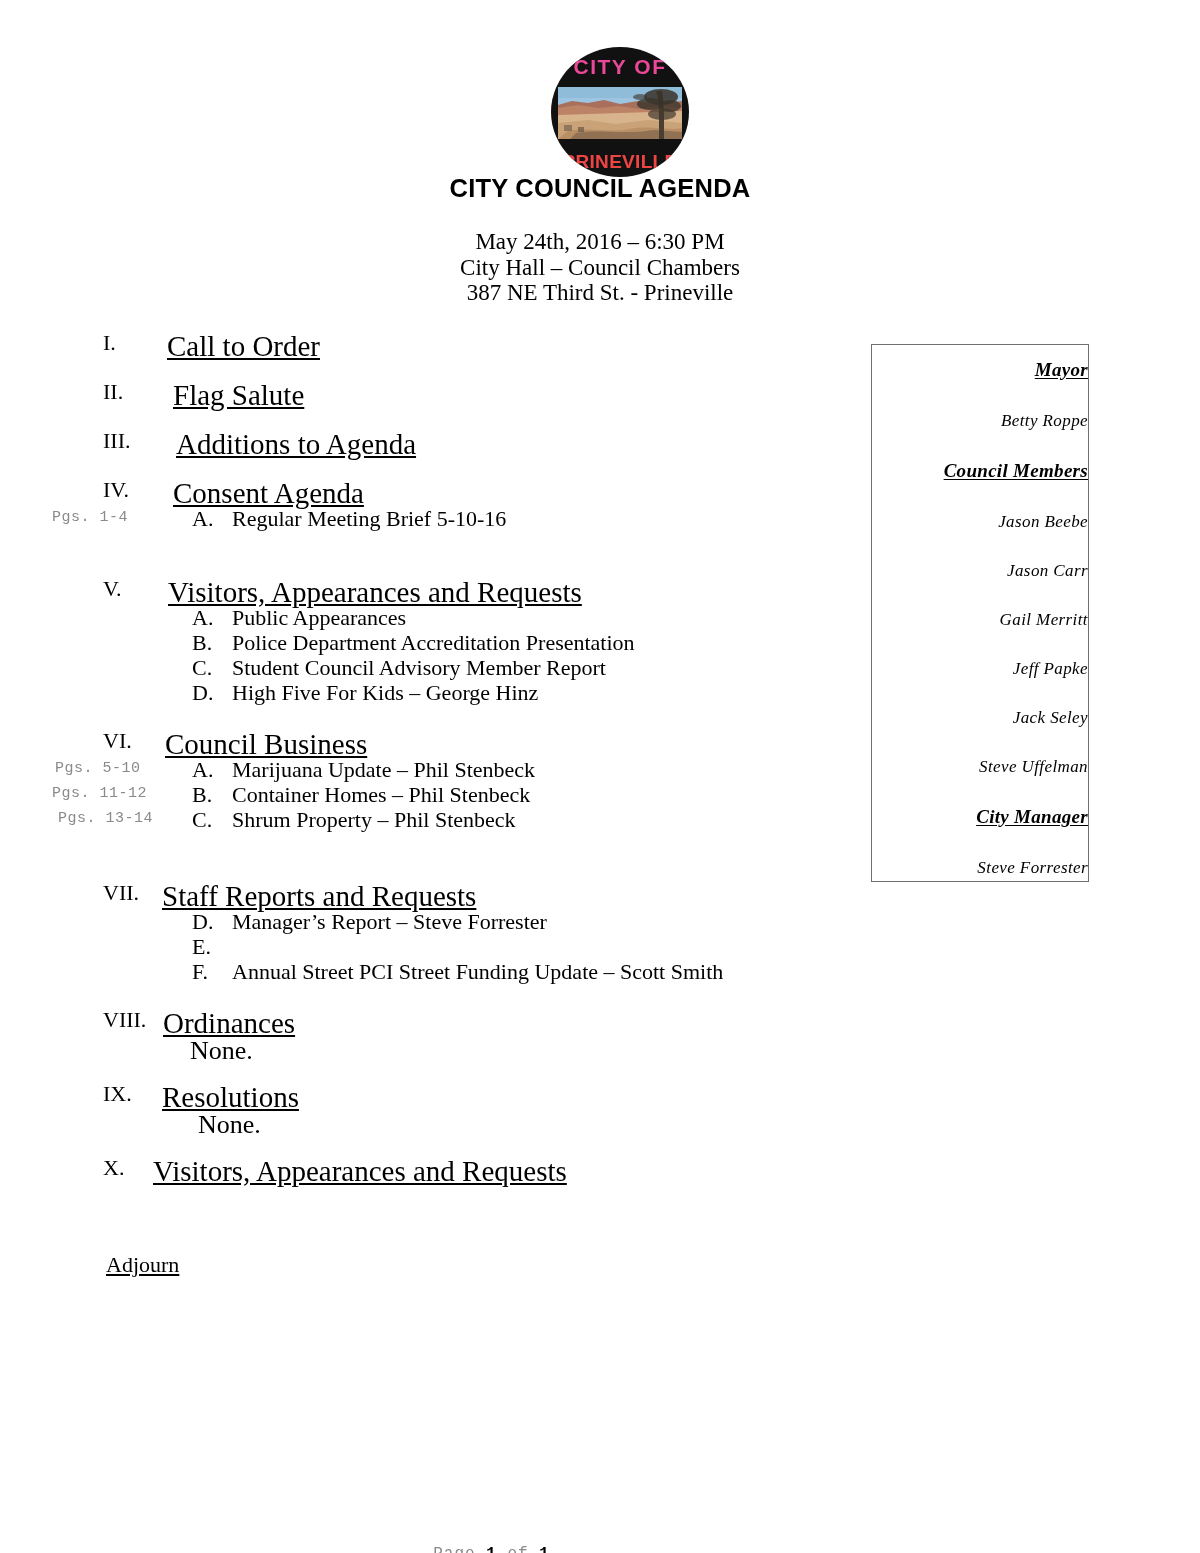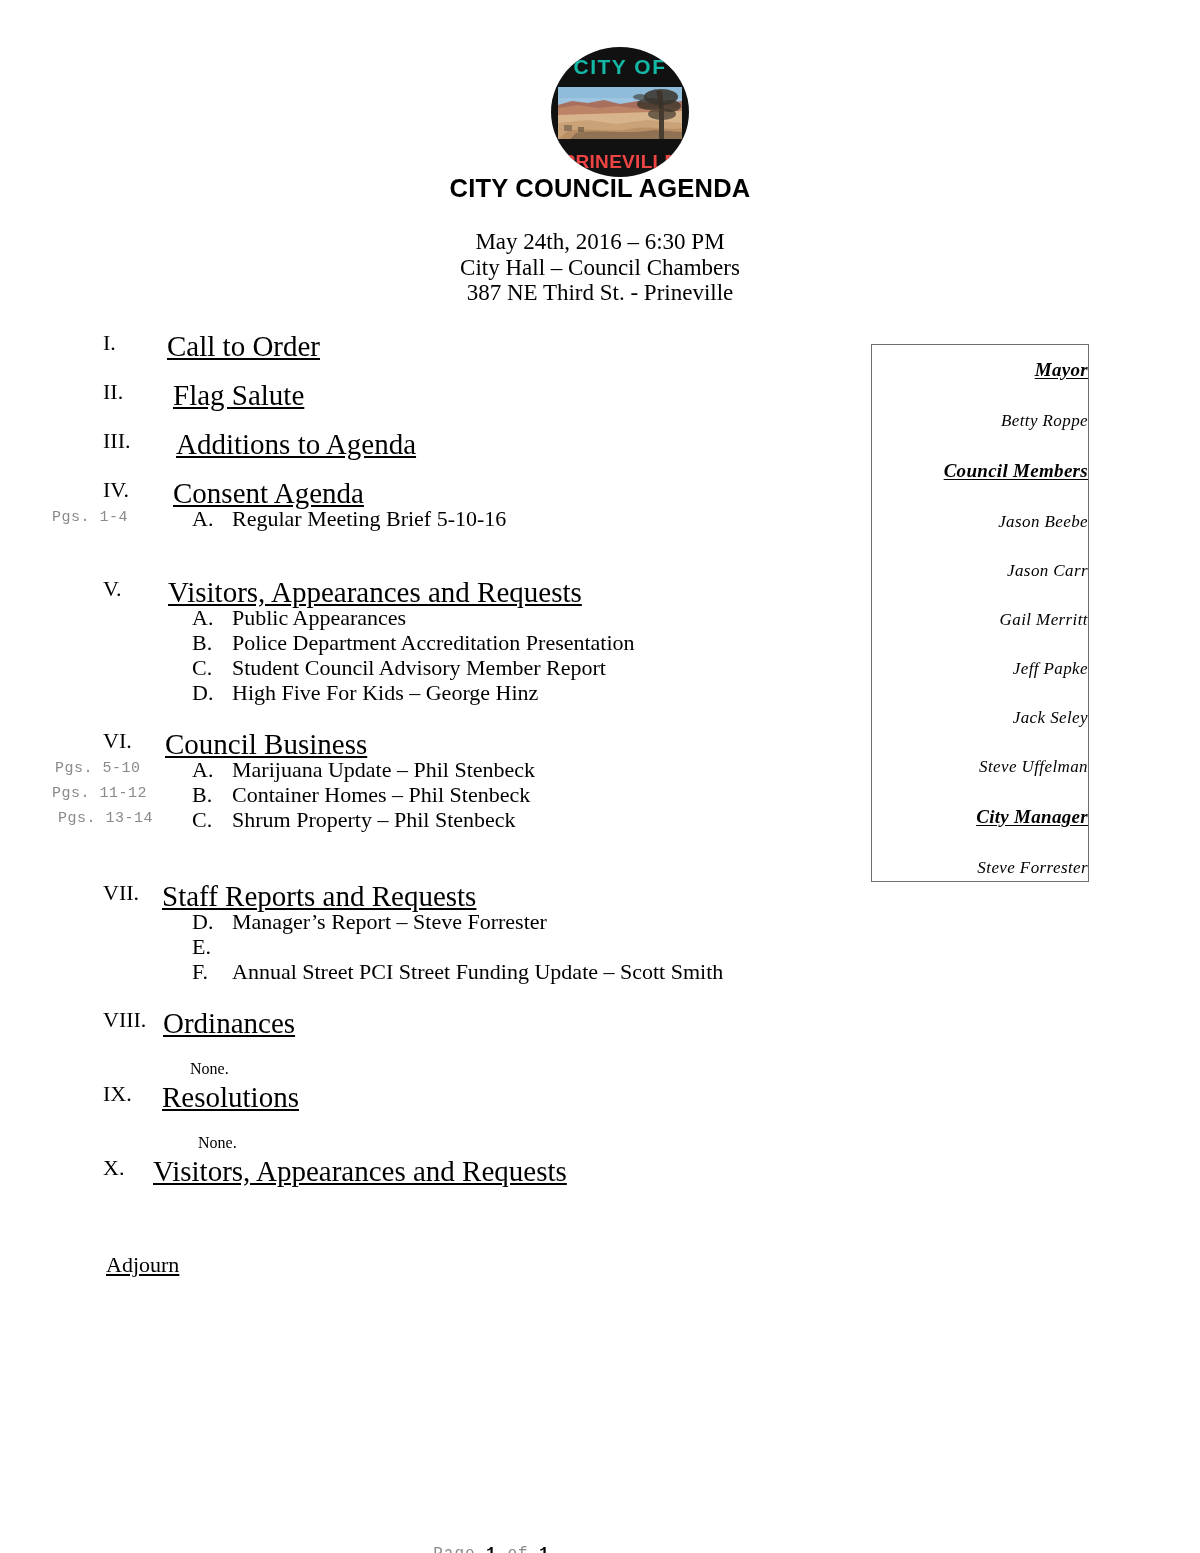--- a/index.html
+++ b/index.html
@@ -37,21 +37,21 @@
   }
   .logo-text-top {
     position: absolute;
     left: 0; top: 9px;
     width: 138px;
     text-align: center;
     font-family: "Liberation Sans", "DejaVu Sans", sans-serif;
     font-weight: bold;
     font-size: 21px;
     letter-spacing: 1.5px;
-    color: #14b8a6;
+    color: #ec4899;
     line-height: 1;
     z-index: 4;
   }
   .logo-text-bottom {
     position: absolute;
     left: 0; bottom: 6px;
     width: 138px;
     text-align: center;
     font-family: "Liberation Sans", "DejaVu Sans", sans-serif;
     font-weight: bold;
@@ -150,22 +150,21 @@
   .sub-text {
     position: absolute;
     top: 0;
     left: 232px;
     font-size: 22px;
     white-space: nowrap;
   }
   .none-text {
     position: absolute;
     top: 0;
-    font-size: 16px;
-    margin-top: 24px;
+    font-size: 26px;
   }
   .spacer { height: 20px; }
 
   .adjourn {
     position: absolute;
     left: 106px;
     top: 1252px;
     font-size: 22px;
     text-decoration: underline;
     text-underline-offset: 2px;

